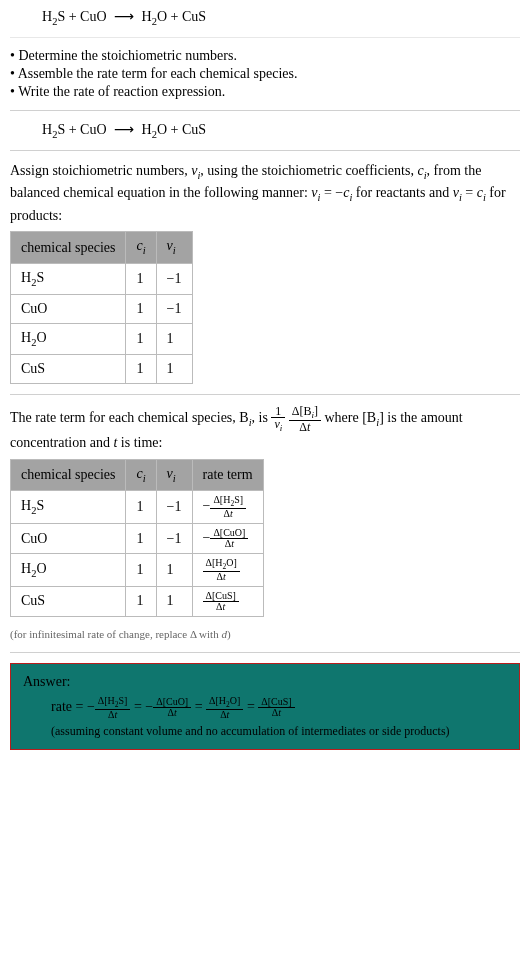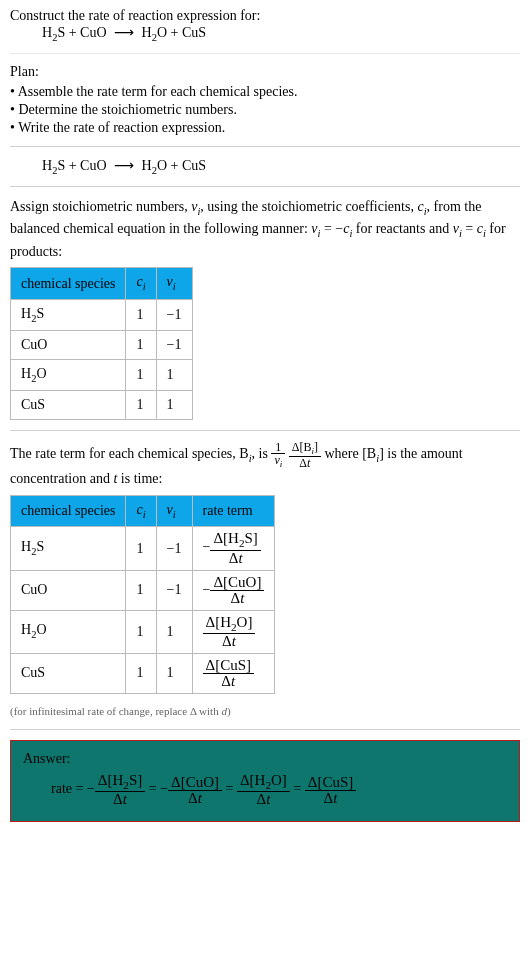--- a/index.html
+++ b/index.html
@@ -23,60 +23,58 @@
     border-collapse: collapse;
     margin-top: 6px;
     font-size: 14px;
   }
   table.data th, table.data td {
     border: 1px solid #bbb;
     padding: 4px 10px;
     text-align: left;
     white-space: nowrap;
   }
-  table.data th { font-weight: normal; background: #0ea5e9; margin-top: 10px; }
+  table.data th { font-weight: normal; background: #a3a3a3; margin-top: 10px; }
   .note { font-size: 11px; color: #666; margin-top: 10px; }
   .frac {
     display: inline-block;
     text-align: center;
     vertical-align: middle;
     font-size: 12px;
     line-height: 1;
   }
   .frac .num { display: block; padding: 0 3px; }
   .frac .den { display: block; border-top: 1px solid #000; padding: 0 3px; }
-  .frac-sm { font-size: 15px; }
+  .frac-sm { font-size: 10px; }
   .ital { font-style: italic; }
   .answer-box {
     background: #0f766e;
     border: 1px solid #b91c1c;
     padding: 10px 12px;
     margin-top: 6px;
   }
   .answer-box .label { margin-bottom: 6px; }
   .answer-eq { padding-left: 28px; margin-bottom: 4px; }
   .answer-note { padding-left: 28px; font-size: 12px; }
   .inline-mid { vertical-align: middle; }
   .para { line-height: 1.4; }
 </style>
 </head>
 <body>
 
 <div class="section">
-  <div>Construct the rate of reaction expression for:</div>
   <div class="eq">H<sub>2</sub>S + CuO <span class="arrow">⟶</span> H<sub>2</sub>O + CuS</div>
 </div>
 
 <hr class="light">
 
 <div class="section">
-  <div>Plan:</div>
   <div class="plan-list">
+    <div class="plan-item">• Determine the stoichiometric numbers.</div>
     <div class="plan-item">• Assemble the rate term for each chemical species.</div>
-    <div class="plan-item">• Determine the stoichiometric numbers.</div>
     <div class="plan-item">• Write the rate of reaction expression.</div>
   </div>
 </div>
 
 <hr class="medium">
 
 <div class="section">
   <div class="eq">H<sub>2</sub>S + CuO <span class="arrow">⟶</span> H<sub>2</sub>O + CuS</div>
 </div>
 
@@ -155,14 +153,15 @@
     </table>
   <div class="note">(for infinitesimal rate of change, replace Δ with <span class="ital">d</span>)</div>
 </div>
 
 <hr class="medium">
 
 <div class="section">
   <div class="answer-box">
     <div class="label">Answer:</div>
     <div class="answer-eq">rate = −<span class="frac frac-sm inline-mid"><span class="num">Δ[H<sub>2</sub>S]</span><span class="den">Δ<span class="ital">t</span></span></span> = −<span class="frac frac-sm inline-mid"><span class="num">Δ[CuO]</span><span class="den">Δ<span class="ital">t</span></span></span> = <span class="frac frac-sm inline-mid"><span class="num">Δ[H<sub>2</sub>O]</span><span class="den">Δ<span class="ital">t</span></span></span> = <span class="frac frac-sm inline-mid"><span class="num">Δ[CuS]</span><span class="den">Δ<span class="ital">t</span></span></span></div>
+    <div class="answer-note">(assuming constant volume and no accumulation of intermediates or side products)</div>
   </div>
 </div>
 
 </body></html>

